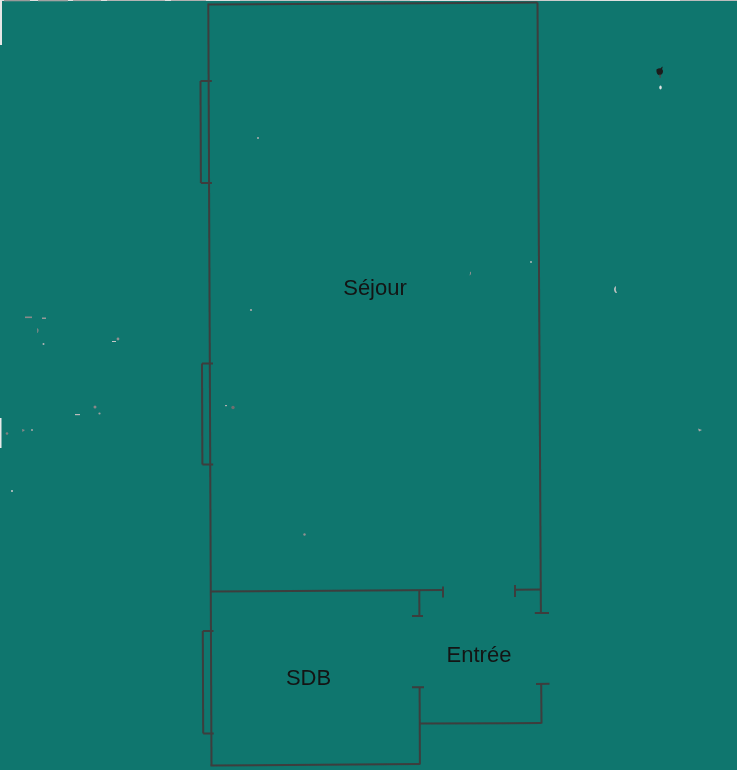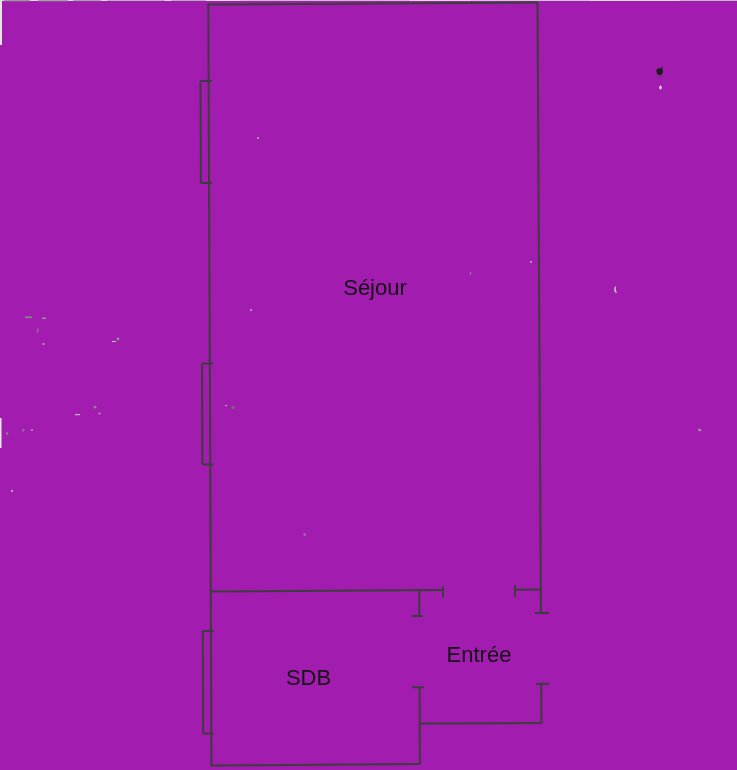--- a/index.html
+++ b/index.html
@@ -1,16 +1,16 @@
 <!DOCTYPE html>
 <html><head>
 <meta charset="utf-8">
 <style>
   html,body{margin:0;padding:0;background:#ffffff;}
-  .page{position:relative;width:737px;height:770px;background:#a21caf;overflow:hidden;
+  .page{position:relative;width:737px;height:770px;background:#0f766e;overflow:hidden;
         font-family:"Liberation Sans", sans-serif;text-align:center;}
 </style>
 </head>
 <body>
 <div class="page">
 <svg width="737" height="770" viewBox="0 0 737 770">
   <g stroke="#3d3d3d" stroke-width="2" fill="none">
 
     <line x1="208.3" y1="4.5" x2="537.5" y2="2.5"></line>
 

